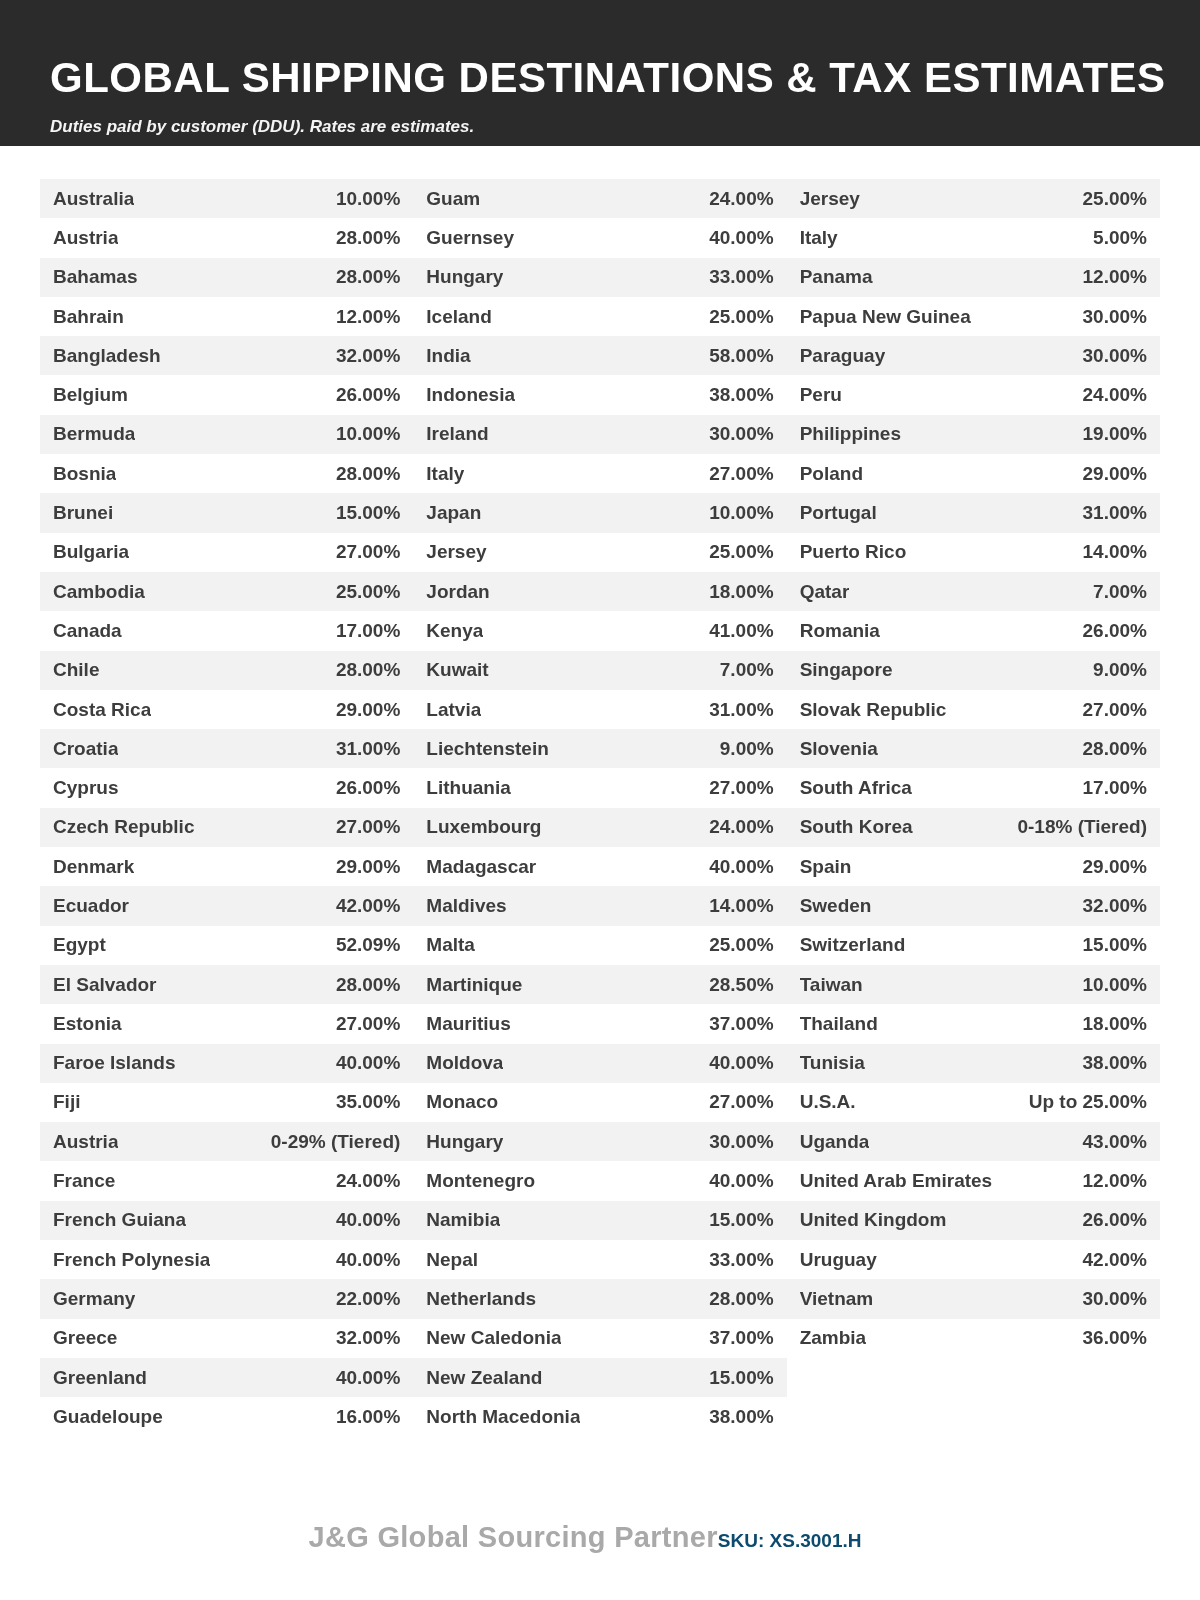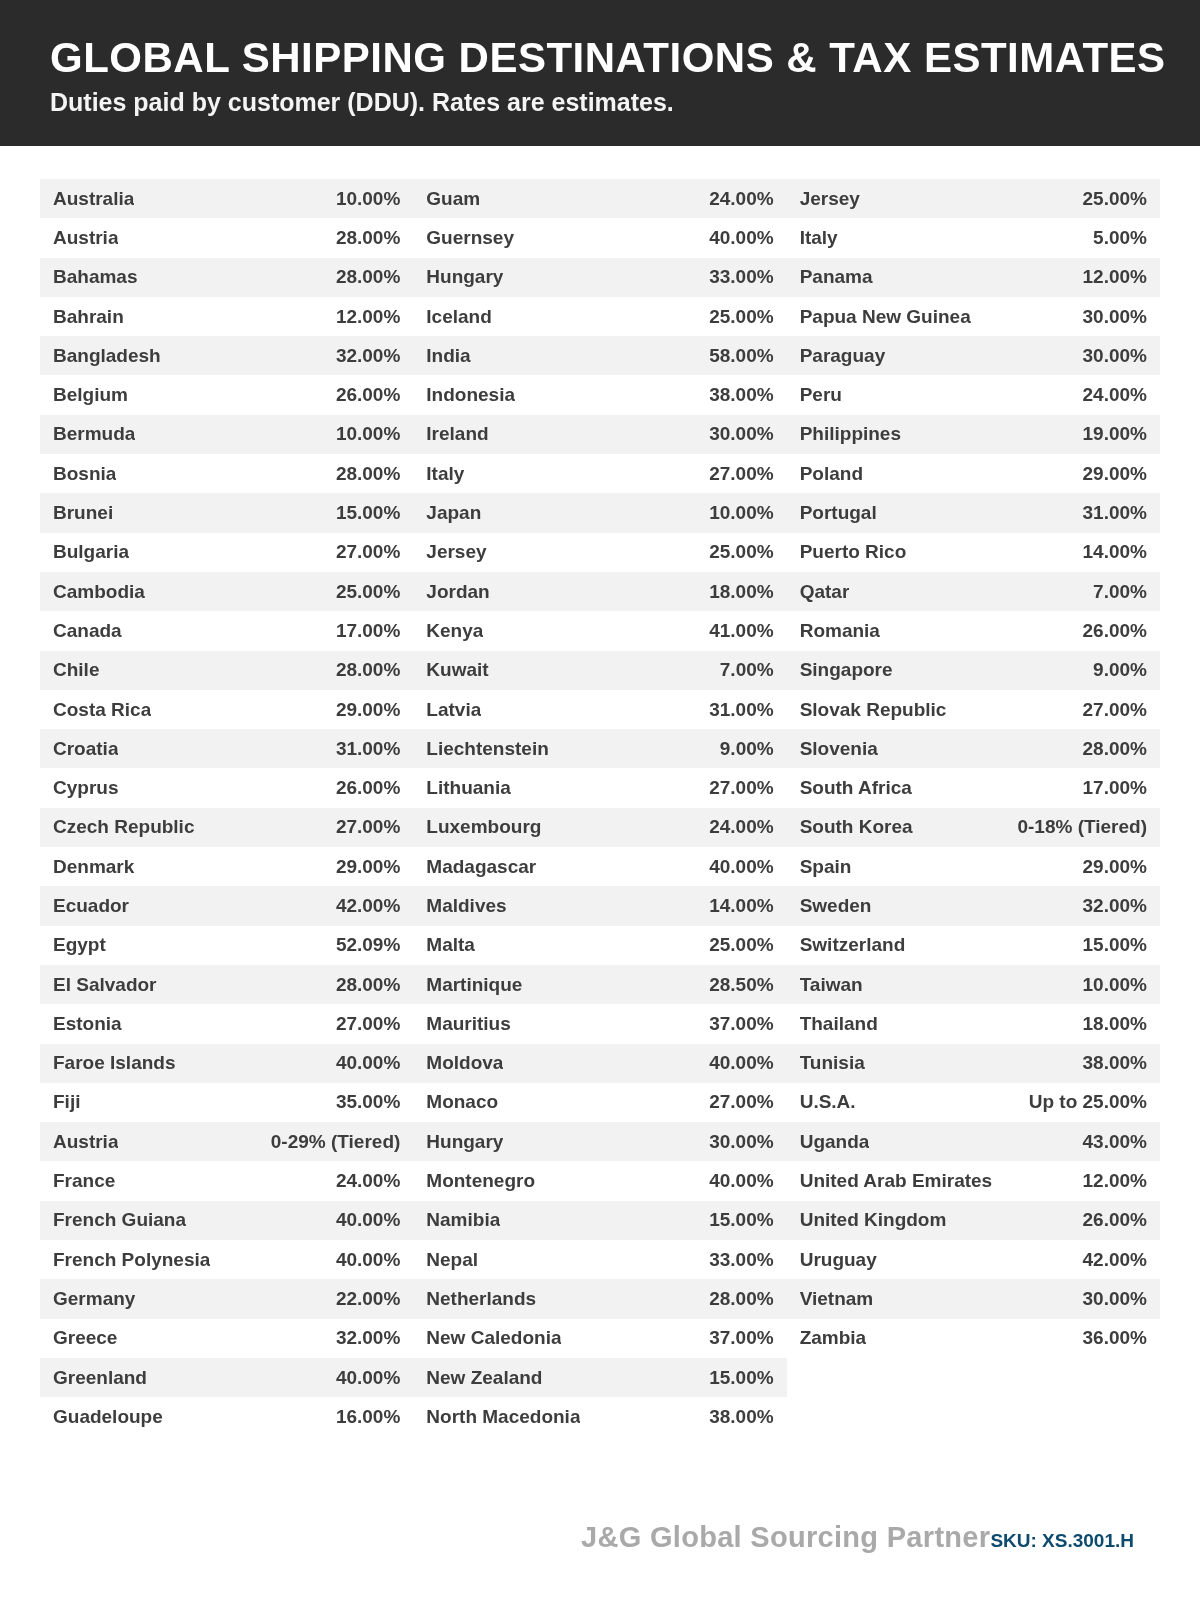--- a/index.html
+++ b/index.html
@@ -6,34 +6,35 @@
   html, body { width: 1200px; height: 1600px; }
   body {
     font-family: "Liberation Sans", sans-serif;
     background: #ffffff;
     position: relative;
     overflow: hidden;
   }
   .header {
     background: var(--header-bg, #2b2b2b);
     height: 146px;
-    padding: 34px 50px 0;
+    padding: 54px 50px 0;
     color: #ffffff;
   }
   .title {
     font-size: 42px;
     font-weight: 800;
     letter-spacing: 0.5px;
     white-space: nowrap;
   }
   .subtitle {
-    font-size: 25px;
+    font-size: 17px;
     font-weight: 700;
-    margin-top: 6px;
+    margin-top: 15px;
     color: #f4f4f4;
+    font-style: italic;
   }
   .table-wrap {
     display: flex;
     margin: 33px 40px 0;
     align-items: flex-start;
   }
   .col { flex: 1; min-width: 0; }
   .row {
     display: flex;
     justify-content: space-between;
@@ -47,21 +48,21 @@
   }
   .row:nth-child(odd) { background: var(--row-stripe, #f2f2f2); }
   .country { overflow: hidden; text-overflow: ellipsis; }
   .rate { margin-left: 10px; }
   .footer {
     position: absolute;
     left: 36px;
     right: 66px;
     bottom: 46px;
     display: flex;
-    justify-content: flex-end;
+    justify-content: center;
     align-items: baseline;
   }
   .brand {
     font-size: 29px;
     font-weight: 800;
     color: #a9a9a9;
     letter-spacing: 0.3px;
   }
   .sku {
     font-size: 19px;

